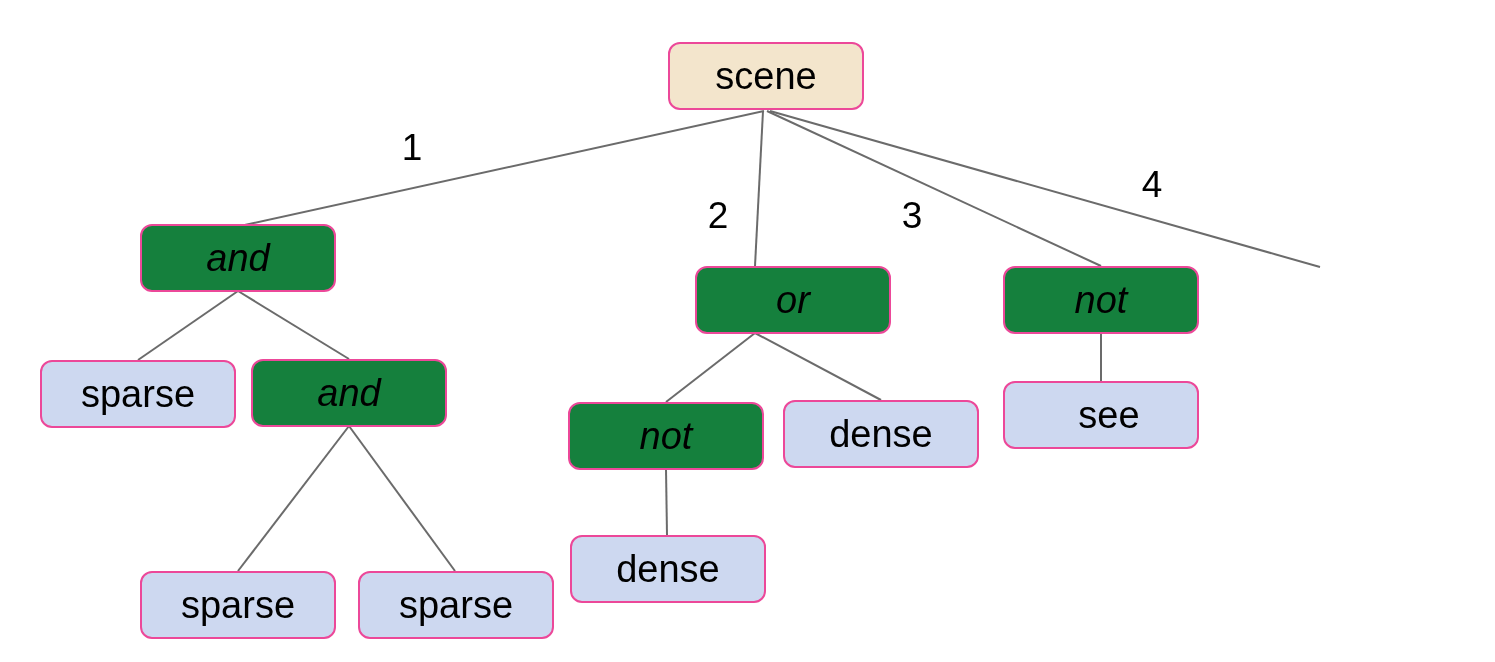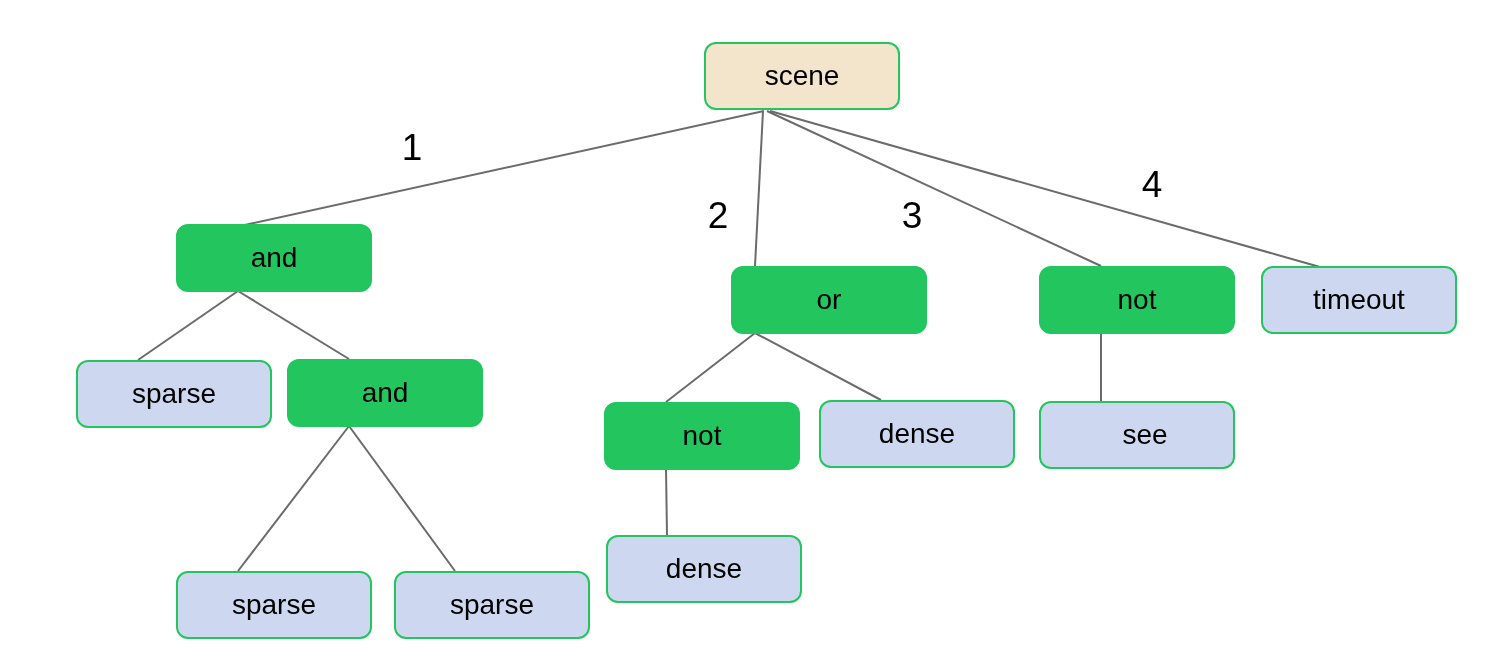--- a/index.html
+++ b/index.html
@@ -24,33 +24,32 @@
   }
   .edges line {
     stroke: #6b6b6b;
     stroke-width: 2;
   }
   .node {
     position: absolute;
     width: 196px;
     height: 68px;
     box-sizing: border-box;
-    border: 2px solid #22c55e;
+    border: 2px solid #ec4899;
     border-radius: 12px;
     display: flex;
     align-items: center;
     justify-content: center;
-    font-size: 28px;
+    font-size: 38px;
     line-height: 1;
     color: #000000;
     white-space: nowrap;
-    margin-left: 36px;
   }
   .node.root     { background: #f3e5cc; }
-  .node.operator { background: #22c55e; }
+  .node.operator { background: #15803d; font-style: italic; }
   .node.leaf     { background: #cdd8f0; }
   .edge-label {
     position: absolute;
     transform: translate(-50%, -50%);
     font-size: 37px;
     line-height: 1;
     color: #000000;
   }
 </style>
 </head>
@@ -71,27 +70,26 @@
     <line x1="755" y1="333" x2="881" y2="400"></line>
     <line x1="666" y1="469" x2="667" y2="535"></line>
     <line x1="1101" y1="333" x2="1101" y2="401"></line>
   </svg>
 
   <div class="node root" style="left:668px;  top:42px;">scene</div>
 
   <div class="node operator" style="left:140px;  top:224px;">and</div>
   <div class="node operator" style="left:695px;  top:266px;">or</div>
   <div class="node operator" style="left:1003px; top:266px;">not</div>
-  <div class="node leaf" style="left:1225px; top:266px;">timeout</div>
 
   <div class="node leaf" style="left:40px;   top:360px;">sparse</div>
   <div class="node operator" style="left:251px;  top:359px;">and</div>
   <div class="node operator" style="left:568px;  top:402px;">not</div>
   <div class="node leaf" style="left:783px;  top:400px;">dense</div>
-  <div class="node leaf" style="left:1003px; top:401px;padding-left:16px;">see</div>
+  <div class="node leaf" style="left:1003px; top:381px;padding-left:16px;">see</div>
 
   <div class="node leaf" style="left:140px;  top:571px;">sparse</div>
   <div class="node leaf" style="left:358px;  top:571px;">sparse</div>
   <div class="node leaf" style="left:570px;  top:535px;">dense</div>
 
   <span class="edge-label" style="left:412px;  top:147px;">1</span>
   <span class="edge-label" style="left:718px;  top:215px;">2</span>
   <span class="edge-label" style="left:912px;  top:215px;">3</span>
   <span class="edge-label" style="left:1152px; top:184px;">4</span>
 

